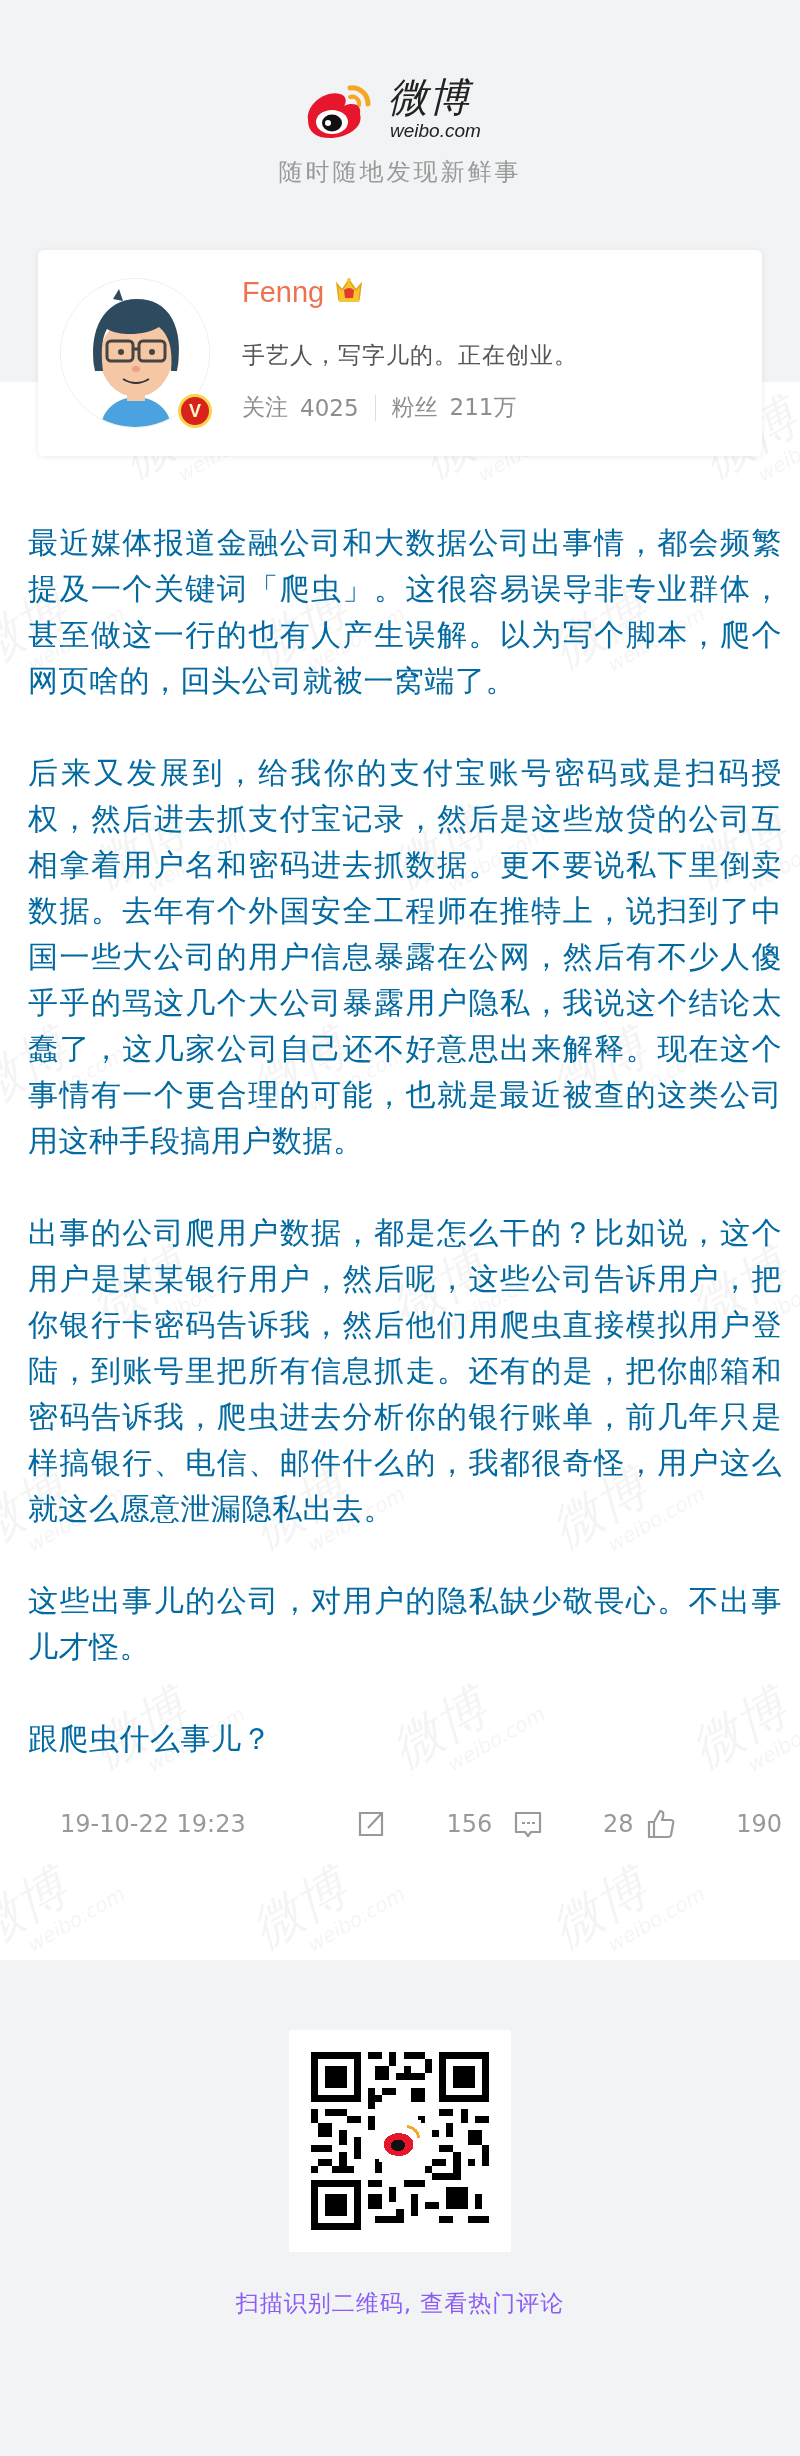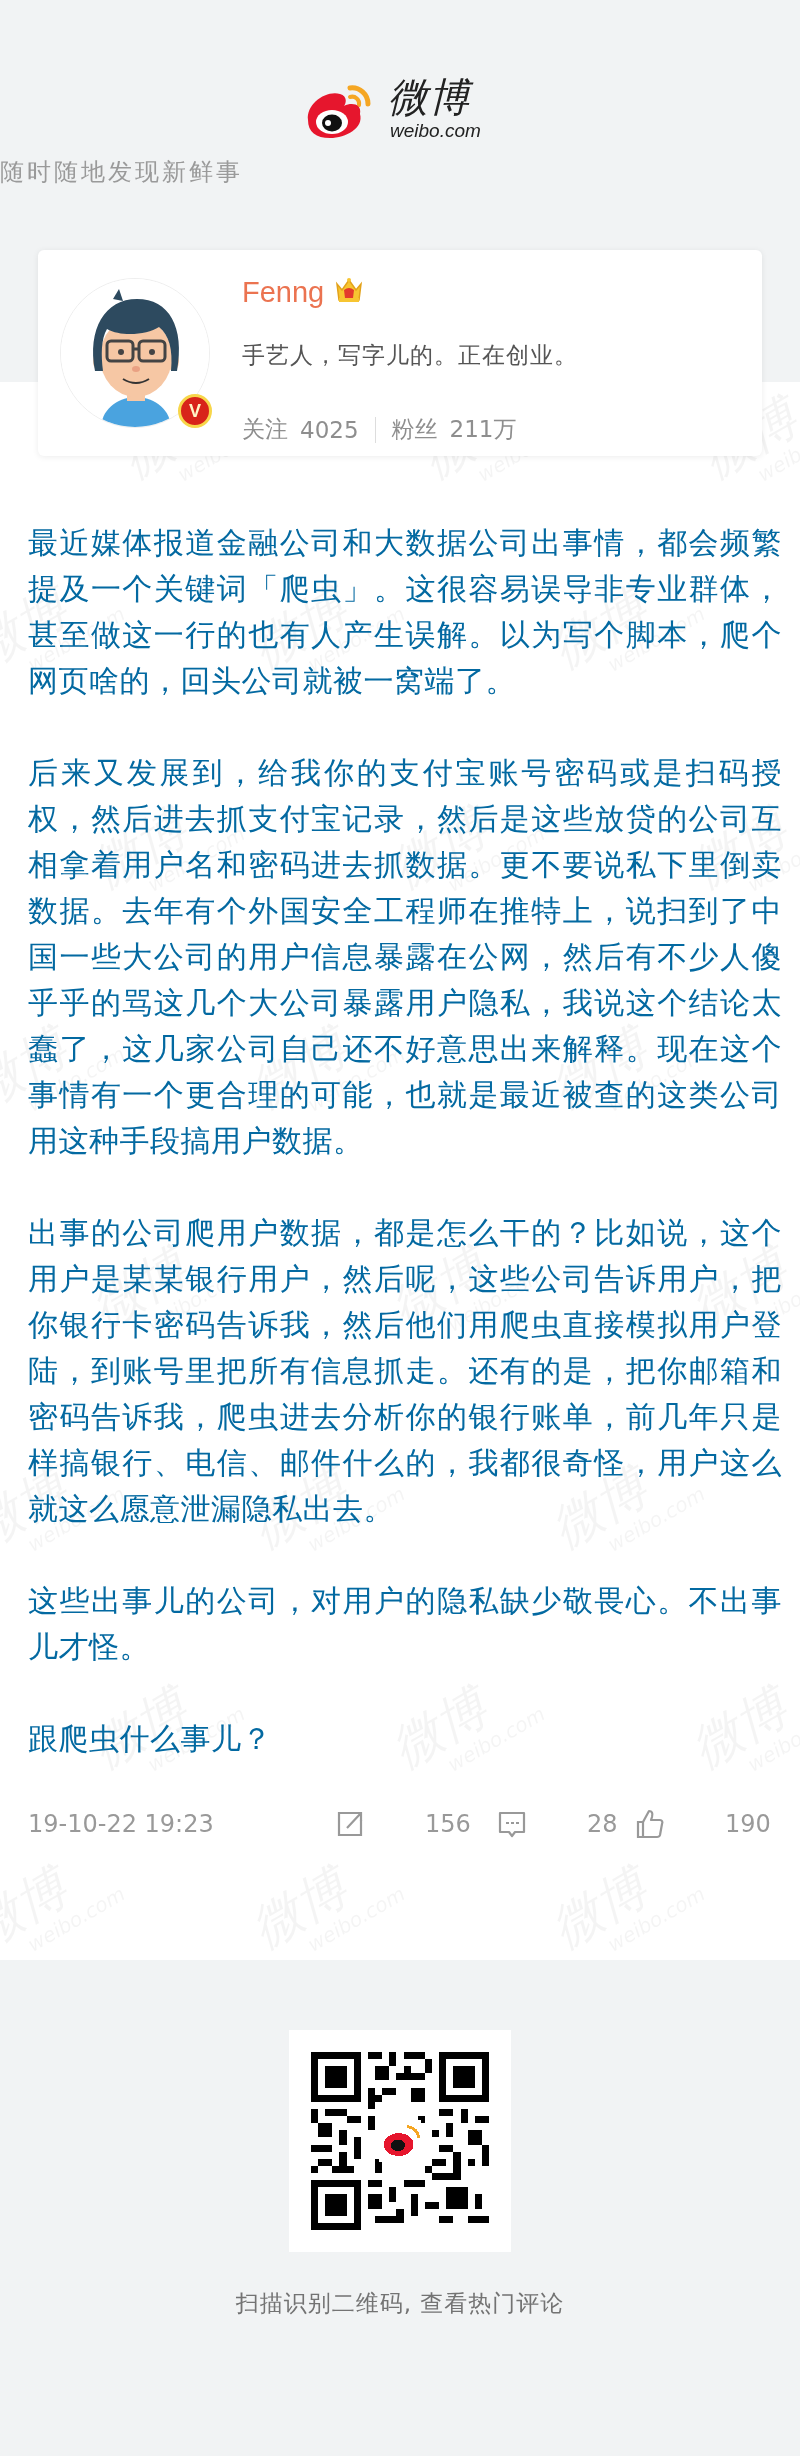--- a/index.html
+++ b/index.html
@@ -5,53 +5,53 @@
   * { box-sizing: border-box; margin: 0; padding: 0; }
   html, body { width: 800px; background: #f1f3f4; }
   body { font-family: "DejaVu Sans", "Liberation Sans", sans-serif; color: #333; position: relative; }
 
   
   .header { height: 382px; background: #f1f3f4; position: relative; }
   .logo-wrap { position: absolute; left: 300px; top: 70px; width: 200px; height: 80px; }
   .logo-eye { position: absolute; left: 0; top: 12px; width: 80px; height: 60px; }
   .logo-cn { position: absolute; left: 88px; top: 0; font-size: 40px; font-style: italic; color: #222; letter-spacing: 1px; font-family: "DejaVu Sans", sans-serif; }
   .logo-en { position: absolute; left: 90px; top: 50px; font-size: 19px; font-style: italic; color: #222; font-family: "Liberation Sans", sans-serif; }
-  .slogan { position: absolute; left: 0; width: 800px; top: 156px; text-align: left; font-size: 24px; color: #9a9a9a; letter-spacing: 3px; }
+  .slogan { position: absolute; left: 0; width: 800px; top: 156px; text-align: center; font-size: 24px; color: #9a9a9a; letter-spacing: 3px; }
 
   
   .card { position: absolute; left: 38px; top: 250px; width: 724px; height: 206px; background: #fff; border-radius: 6px; box-shadow: 0 1px 6px rgba(0,0,0,0.08); z-index: 3; }
   .avatar { position: absolute; left: 22px; top: 28px; width: 150px; height: 150px; border-radius: 50%; border: 1px solid #eee; overflow: hidden; background: #fff; }
   .vbadge { position: absolute; left: 140px; top: 144px; width: 34px; height: 34px; border-radius: 50%; background: #d8231a; border: 3px solid #f7d64a; color: #fff6c8; font-weight: bold; font-size: 18px; line-height: 28px; text-align: center; font-family: "Liberation Sans", sans-serif; }
   .name-row { position: absolute; left: 204px; top: 26px; display: flex; align-items: flex-start; }
   .name { font-size: 29px; color: #eb7350; font-family: "Liberation Sans", sans-serif; }
   .crown { margin-left: 10px; width: 30px; height: 28px; }
   .bio { position: absolute; left: 204px; top: 90px; font-size: 23px; color: #555; letter-spacing: 1px; }
-  .stats { position: absolute; left: 204px; top: 164px; font-size: 23px; color: #8e8e8e; display: flex; align-items: center; }
+  .stats { position: absolute; left: 204px; top: 142px; font-size: 23px; color: #8e8e8e; display: flex; align-items: center; }
   .stats .num { margin-left: 12px; }
   .stats .sep { width: 1px; height: 26px; background: #ddd; margin: 0 16px; }
 
   
   .article { background: #fff; position: relative; padding: 138px 18px 0 28px; min-height: 1578px; overflow: hidden; }
   .watermarks { position: absolute; inset: 0; pointer-events: none; z-index: 0; }
   .wm { position: absolute; transform: rotate(-30deg); color: rgba(0,0,0,0.045); }
   .wm .a { font-size: 50px; font-style: italic; display: block; }
   .wm .b { font-size: 20px; font-style: italic; display: block; margin-left: 40px; margin-top: -8px; }
   .para { position: relative; z-index: 1; font-size: 30px; line-height: 46px; color: #0369a1; letter-spacing: 0.5px; margin-bottom: 46px; text-align: justify; word-break: break-all; }
-  .meta { position: relative; z-index: 1; display: flex; align-items: center; height: 60px; margin-top: -14px; color: #999; font-size: 24px; }
+  .meta { position: relative; z-index: 1; display: flex; align-items: center; height: 60px; margin-top: -14px; color: #999; font-size: 24px; margin-left: 32px; }
   .meta .time { width: 306px; }
   .act { display: flex; align-items: center; gap: 45px; }
   .act svg { width: 32px; height: 32px; margin-right: 14px; }
   .act.repost { width: 162px; }
   .act.comment { width: 138px; }
   .footer-space { height: 60px; }
 
   
   .qr-section { height: 500px; position: relative; background: #f1f3f4; }
   .qr { position: absolute; left: 289px; top: 70px; width: 222px; height: 222px; background: #fff; padding: 22px; }
-  .qr-hint { position: absolute; left: 0; width: 800px; top: 328px; text-align: center; font-size: 23px; color: #737373; letter-spacing: 1px; }
+  .qr-hint { position: absolute; left: 0; width: 800px; top: 328px; text-align: center; font-size: 23px; color: #8b5cf6; letter-spacing: 1px; }
 </style>
 </head>
 <body>
 
 <div class="header">
   <div class="logo-wrap">
     <svg class="logo-eye" viewBox="0 0 80 60">
       <path d="M50 6 a16 16 0 0 1 18 16" stroke="#f5a623" stroke-width="5" fill="none" stroke-linecap="round"></path>
       <path d="M50 15 a7 7 0 0 1 9 8" stroke="#f5a623" stroke-width="4" fill="none" stroke-linecap="round"></path>
       <path d="M8 38 C6 22 26 8 40 12 C48 14 46 22 44 24 C52 20 62 22 60 32 C64 46 46 56 30 56 C16 56 8 50 8 38 Z" fill="#e6162d"></path>

